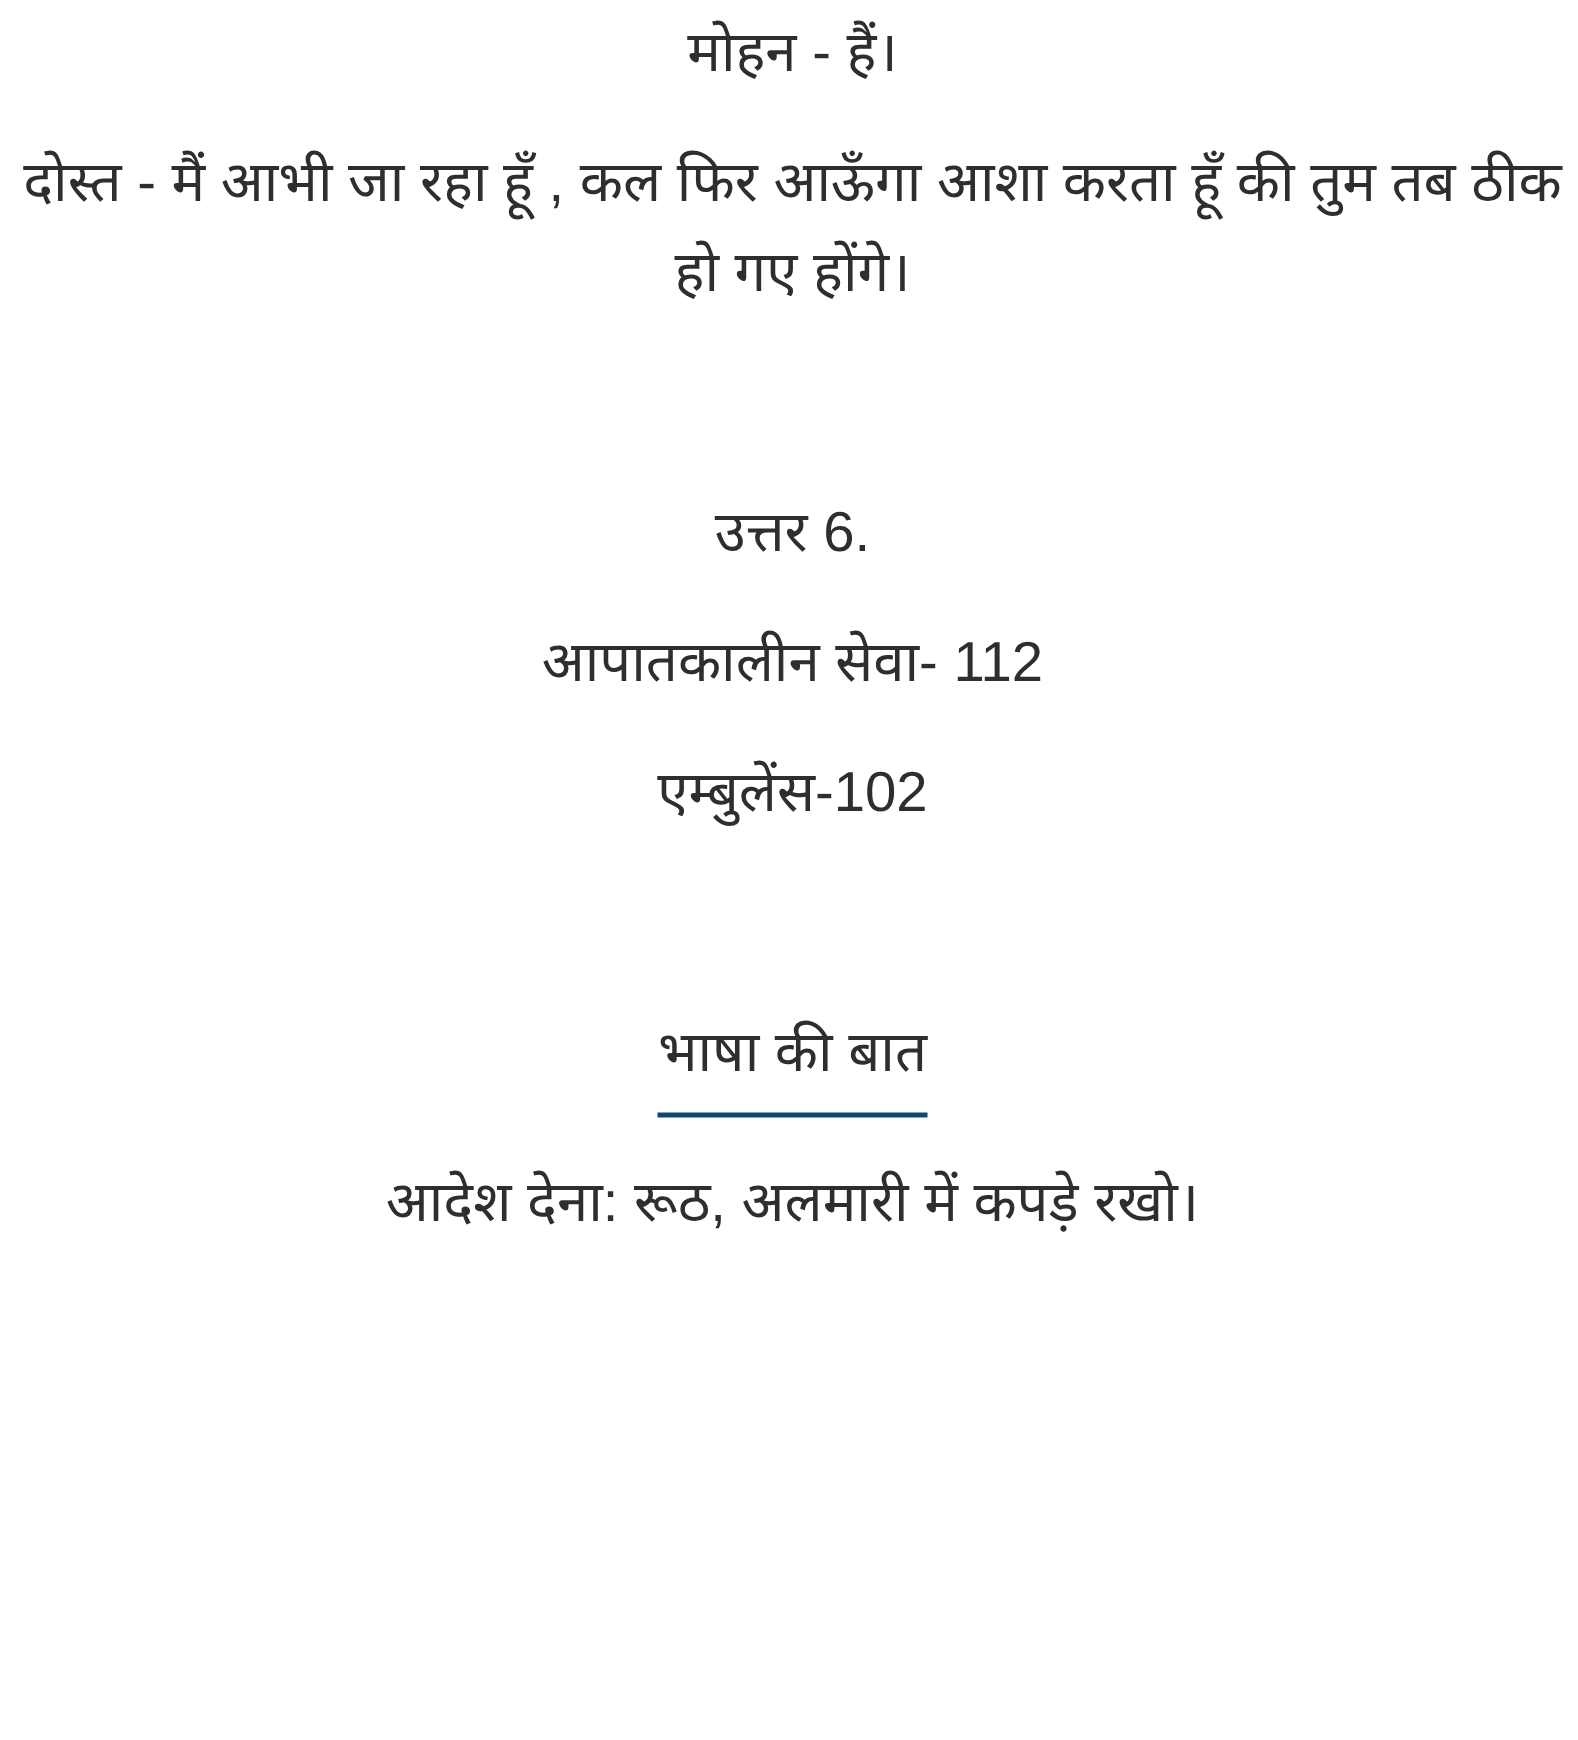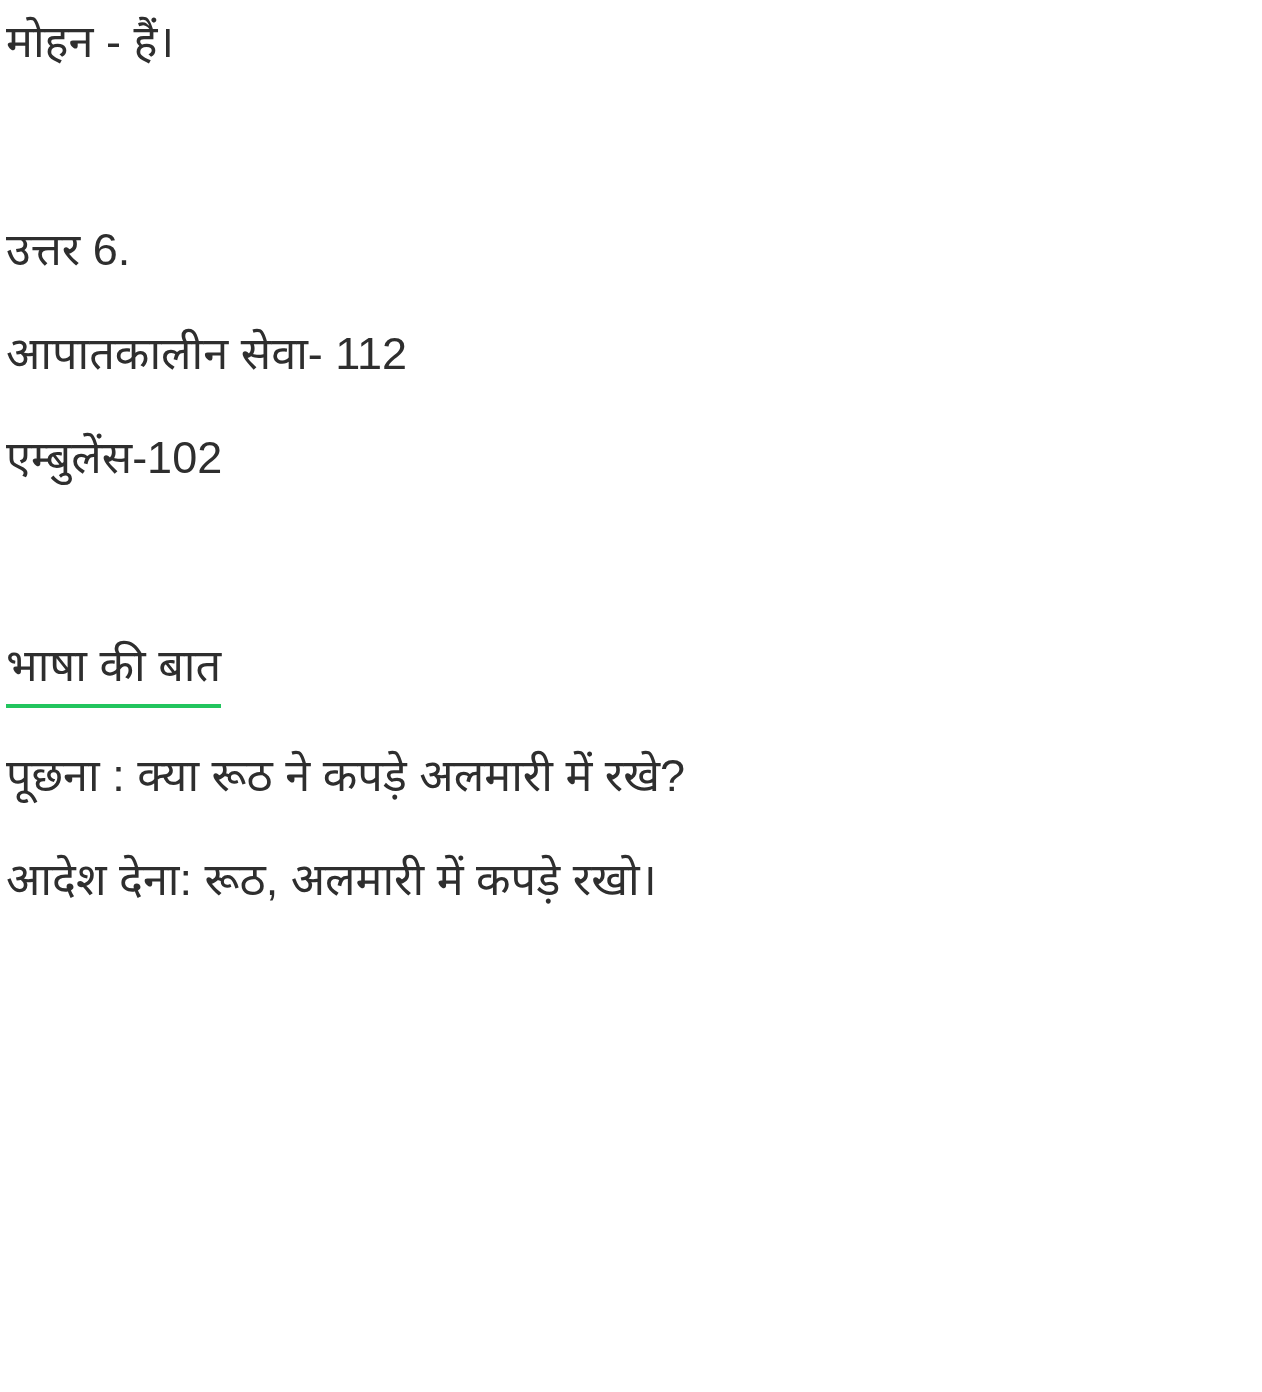--- a/index.html
+++ b/index.html
@@ -19,37 +19,38 @@
     min-height: 1392px;
     box-sizing: border-box;
     padding: 6px 0 0 6px;
   }
   .doc p {
     margin: 0 0 32px 0;
     font-size: 45px;
     line-height: 1.6;
     font-weight: 400;
     letter-spacing: 0;
+    text-align: center;
   }
   .spacer {
     height: 72px;
     margin-bottom: 32px;
   }
   .underline {
     display: inline-block;
-    border-bottom: 4px solid #22c55e;
-    padding-bottom: 2px;
+    border-bottom: 4px solid #0c4a6e;
+    padding-bottom: 12px;
   }
 </style>
 </head>
 <body style="background: rgb(255, 255, 255); color: rgb(46, 46, 46);">
 
 <main class="doc" id="doc">
     <p>मोहन - हैं।</p>
+    <p>दोस्त - मैं आभी जा रहा हूँ , कल फिर आऊँगा आशा करता हूँ की तुम तब ठीक हो गए होंगे।</p>
     <div class="spacer"></div>
     <p>उत्तर 6.</p>
     <p>आपातकालीन सेवा- 112</p>
     <p>एम्बुलेंस-102</p>
     <div class="spacer"></div>
     <p><span class="underline">भाषा की बात</span></p>
-    <p>पूछना : क्या रूठ ने कपड़े अलमारी में रखे?</p>
     <p>आदेश देना: रूठ, अलमारी में कपड़े रखो।</p>
   </main>
 
 </body></html>

